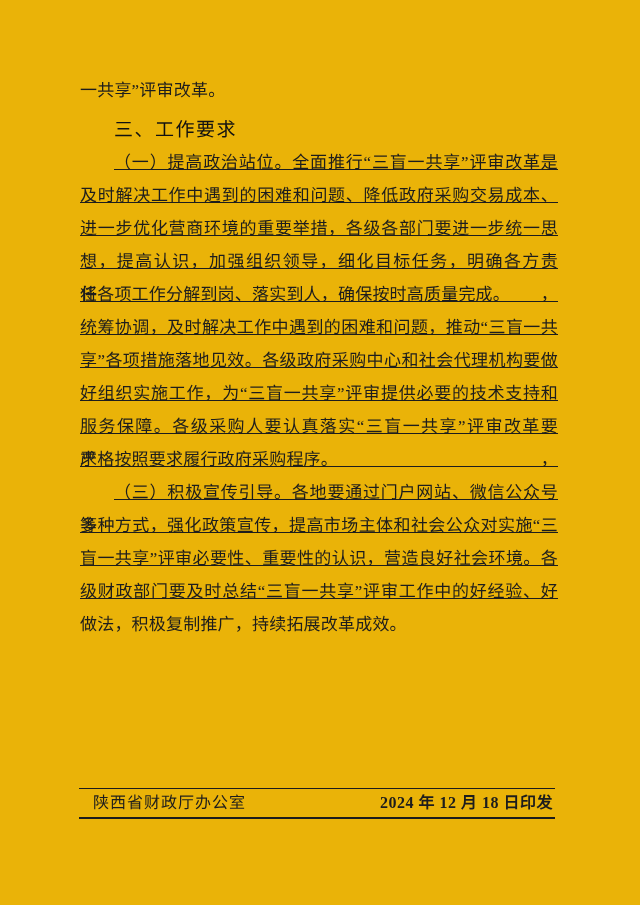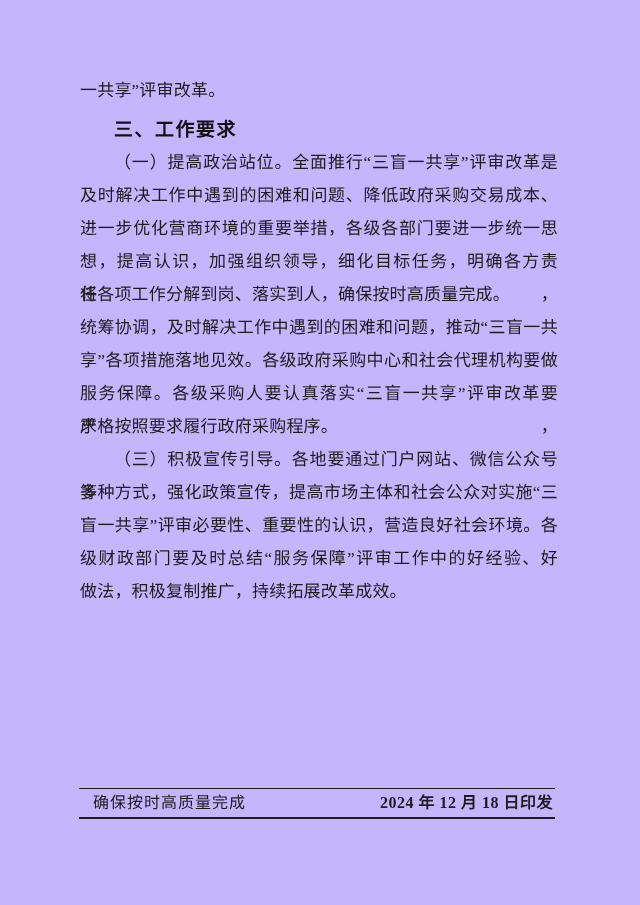--- a/index.html
+++ b/index.html
@@ -11,48 +11,49 @@
     height: 905px;
     background: #ffffff;
     position: relative;
     overflow: hidden;
     font-family: "Liberation Serif", "DejaVu Serif", serif;
     color: #1d1d1d;
   }
   .page {
     position: absolute;
     inset: 0;
-    background: #c4b5fd;
+    background: #eab308;
   }
   .content {
     position: absolute;
     left: 80px;
     top: 74px;
     width: 478px;
   }
   .line {
     height: 33px;
     line-height: 33px;
     font-size: 17px;
     letter-spacing: 0.2px;
     white-space: nowrap;
     color: #1d1d1d;
   }
   .line.just {
     white-space: normal;
     text-align: justify;
     text-align-last: justify;
     text-justify: inter-ideograph;
+    text-decoration: underline;
   }
   .line.indent {
     text-indent: 34px;
   }
   .line.heading {
     font-family: "Liberation Sans", "DejaVu Sans", sans-serif;
-    font-weight: 700;
+    font-weight: 400;
     font-size: 19px;
     letter-spacing: 1.5px;
     text-indent: 34px;
     margin-top: 6px;
     color: #111111;
   }
   .footer {
     position: absolute;
     left: 79px;
     top: 788px;
@@ -88,29 +89,30 @@
 
   <div class="line">一共享”评审改革。</div>
       <div class="line heading">三、工作要求</div>
       <div class="line indent just">（一）提高政治站位。全面推行“三盲一共享”评审改革是</div>
       <div class="line just">及时解决工作中遇到的困难和问题、降低政府采购交易成本、</div>
       <div class="line just">进一步优化营商环境的重要举措，各级各部门要进一步统一思</div>
       <div class="line just">想，提高认识，加强组织领导，细化目标任务，明确各方责任，</div>
       <div class="line">将各项工作分解到岗、落实到人，确保按时高质量完成。</div>
       <div class="line just">统筹协调，及时解决工作中遇到的困难和问题，推动“三盲一共</div>
       <div class="line just">享”各项措施落地见效。各级政府采购中心和社会代理机构要做</div>
+      <div class="line just">好组织实施工作，为“三盲一共享”评审提供必要的技术支持和</div>
       <div class="line just">服务保障。各级采购人要认真落实“三盲一共享”评审改革要求，</div>
       <div class="line">严格按照要求履行政府采购程序。</div>
       <div class="line indent just">（三）积极宣传引导。各地要通过门户网站、微信公众号等</div>
       <div class="line just">多种方式，强化政策宣传，提高市场主体和社会公众对实施“三</div>
       <div class="line just">盲一共享”评审必要性、重要性的认识，营造良好社会环境。各</div>
-      <div class="line just">级财政部门要及时总结“服务保障”评审工作中的好经验、好</div>
+      <div class="line just">级财政部门要及时总结“三盲一共享”评审工作中的好经验、好</div>
       <div class="line">做法，积极复制推广，持续拓展改革成效。</div>
     </div>
 
   <div class="footer">
     <div class="footer-row">
-      <span class="footer-issuer">确保按时高质量完成</span>
+      <span class="footer-issuer">陕西省财政厅办公室</span>
       <span class="footer-date">2024 年 12 月 18 日印发</span>
     </div>
   </div>
 
 </div>
 
 </body></html>

